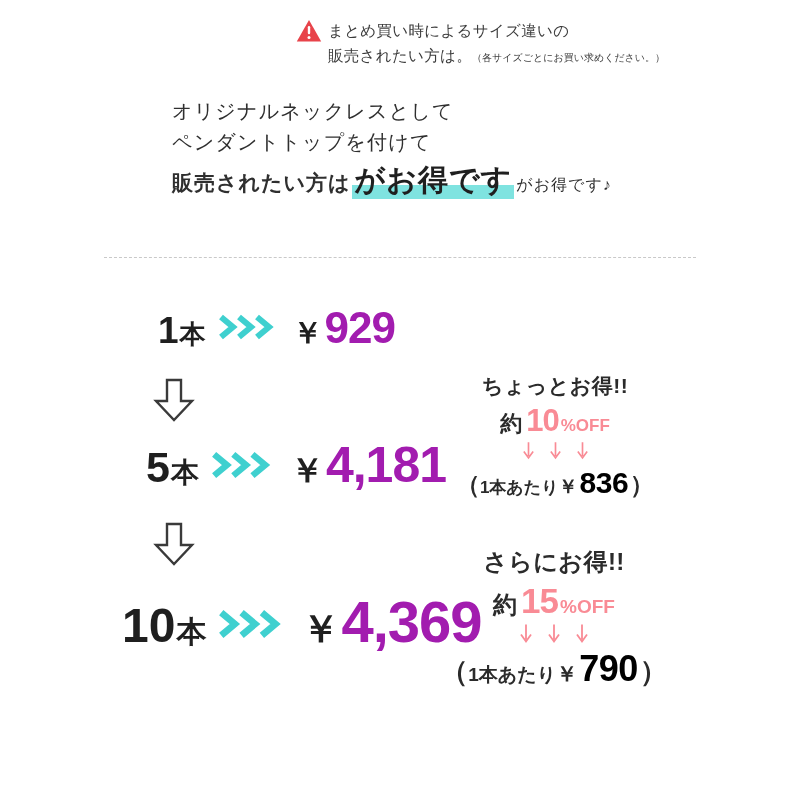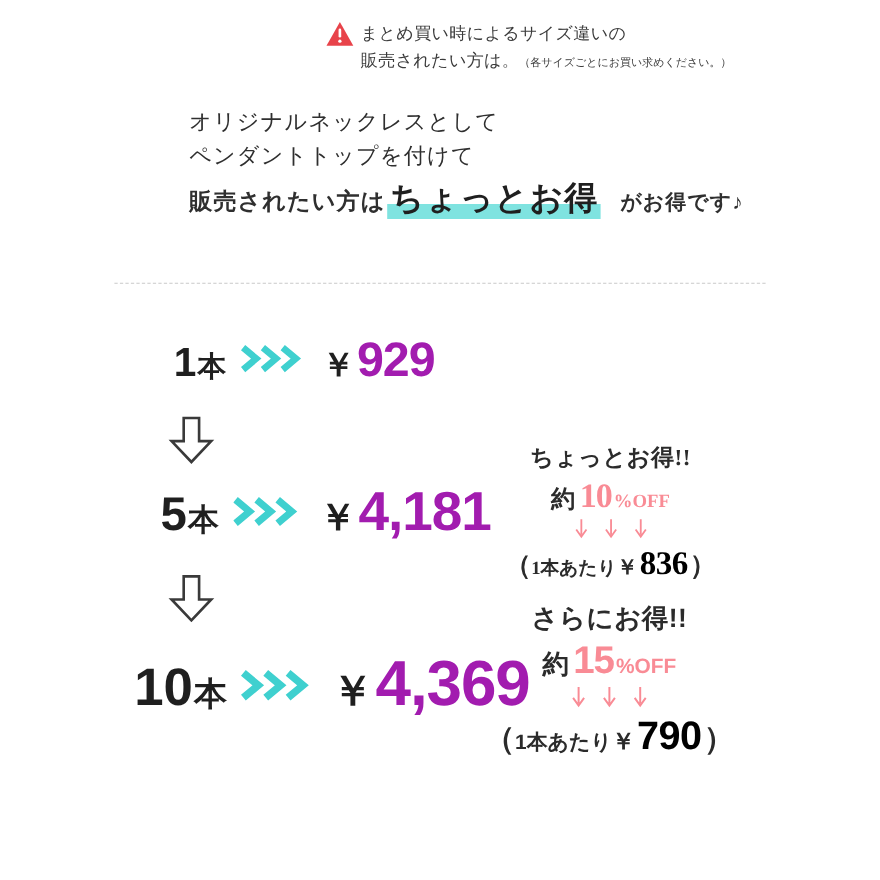--- a/index.html
+++ b/index.html
@@ -72,23 +72,23 @@
   .headline .l3 .emph {
     font-weight: bold;
     font-size: 30px;
     letter-spacing: 1px;
     background: linear-gradient(transparent 62%, #7fe3e0 62%, #7fe3e0 95%, transparent 95%);
     padding: 0 2px;
     margin: 0 2px;
     color: #1f1f1f;
   }
   .headline .l3 .tail {
-    font-weight: bold;
-    font-size: 19px;
-    margin-left: 16px;
+    font-weight: normal;
+    font-size: 16px;
+    margin-left: 0;
   }
 
   
   .divider {
     position: absolute;
     left: 104px;
     top: 257px;
     width: 592px;
     height: 0;
     border-top: 1px dashed #c9c9c9;
@@ -204,21 +204,21 @@
   .per-label { font-weight: bold; }
   .per-yen { font-weight: bold; }
   .per-value {
     font-weight: bold;
     color: #000000;
     letter-spacing: -0.5px;
     margin: 0 2px;
   }
 
   
-  #save1 { left: 424px; top: 402px; width: 262px; font-family: Liberation Serif, serif; }
+  #save1 { left: 424px; top: 372px; width: 262px; }
   #save1 .save-title { font-size: 21px; }
   #save1 .save-pct-line { margin-top: 3px; }
   #save1 .save-approx { font-size: 22px; }
   #save1 .save-pct { font-size: 31px; }
   #save1 .save-off { font-size: 17px; }
   #save1 .per-line { margin-top: 6px; }
   #save1 .per-paren { font-size: 24px; }
   #save1 .per-label { font-size: 17px; }
   #save1 .per-yen { font-size: 19px; }
   #save1 .per-value { font-size: 30px; }
@@ -253,21 +253,21 @@
       <span>販売されたい方は。</span><span class="small">（各サイズごとにお買い求めください。）</span>
     </div>
   </div>
 </div>
 
 <div class="headline">
   <div class="l1">オリジナルネックレスとして</div>
   <div class="l2">ペンダントトップを付けて</div>
   <div class="l3">
     <span class="lead">販売されたい方は</span>
-    <span class="emph">ちょっとお得</span>
+    <span class="emph">がお得です</span>
     <span class="tail">がお得です♪</span>
   </div>
 </div>
 
 <div class="divider"></div>
 
 <div class="price-row" id="row1">
   <span class="qty-num">1</span>
   <span class="qty-unit">本</span>
   <span class="chev">

